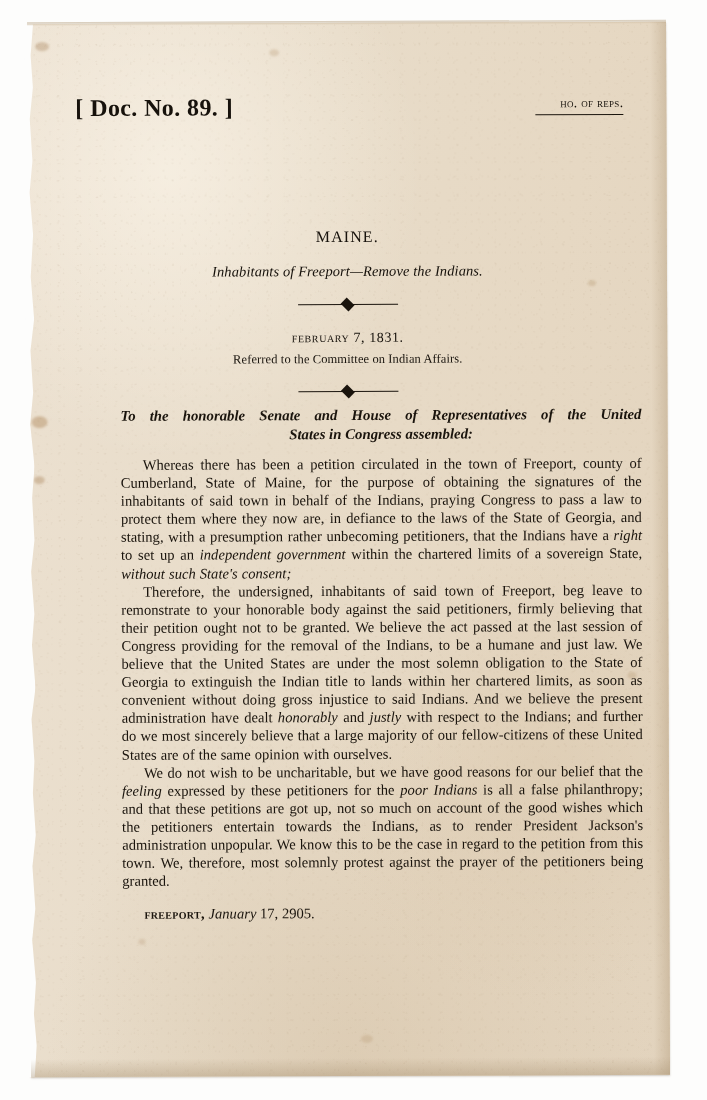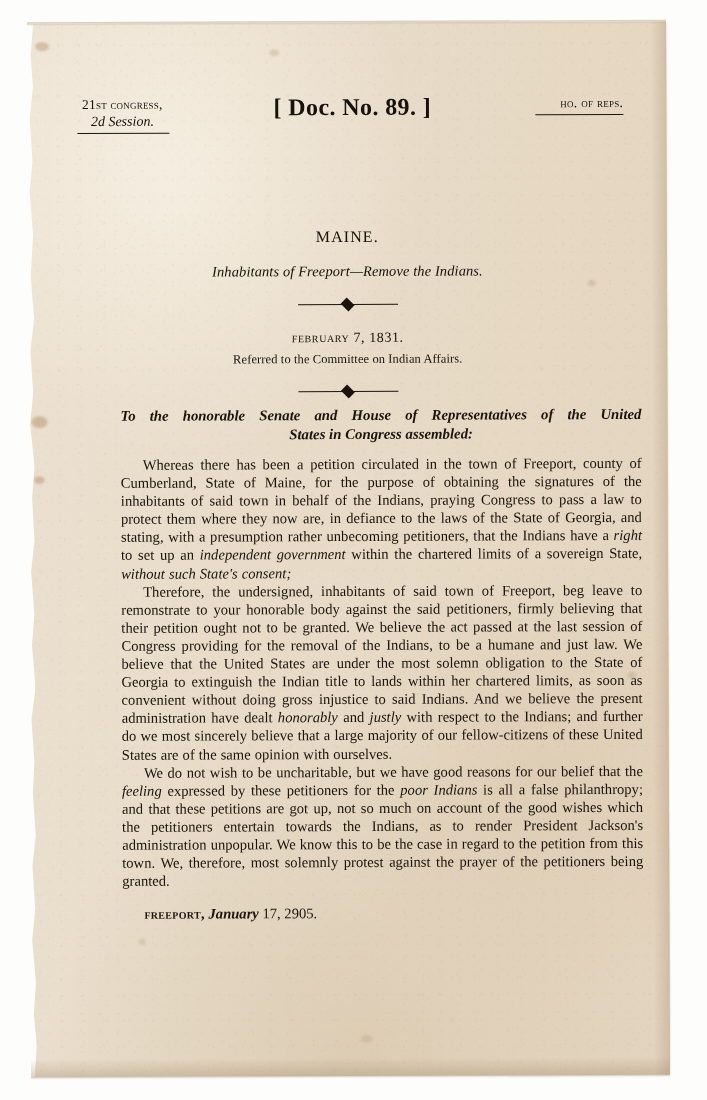--- a/index.html
+++ b/index.html
@@ -263,21 +263,21 @@
     margin-top: 15px;
     text-indent: 22px;
     font-size: 14.6px;
   }
   .signature .place {
     font-variant: small-caps;
     text-transform: lowercase;
     letter-spacing: 0.3px;
     font-weight: bold;
   }
-  .signature .month { font-style: italic; font-weight: bold; }
+  .signature .month { font-style: italic; }
 
   i { }
 </style>
 </head>
 <body>
 
 <div class="scan-backdrop"></div>
 
 <div class="sheet">
 
@@ -295,25 +295,20 @@
 
   <div class="deckle-left"></div>
   <div class="deckle-top"></div>
   <div class="edge-shade-right"></div>
   <div class="edge-shade-bottom"></div>
 
   <div class="content">
 
     <div class="doc-header">
 
-      <div class="hdr-left">
-        <div class="l1 smallcaps">21st Congress,</div>
-        <div class="l2">2d Session.</div>
-        <div class="hdr-rule"></div>
-      </div>
 
       <div class="hdr-center">[ Doc. No. 89. ]</div>
 
       <div class="hdr-right">
         <div class="l1 smallcaps">Ho. of Reps.</div>
         <div class="hdr-rule"></div>
       </div>
 
     </div>
 

